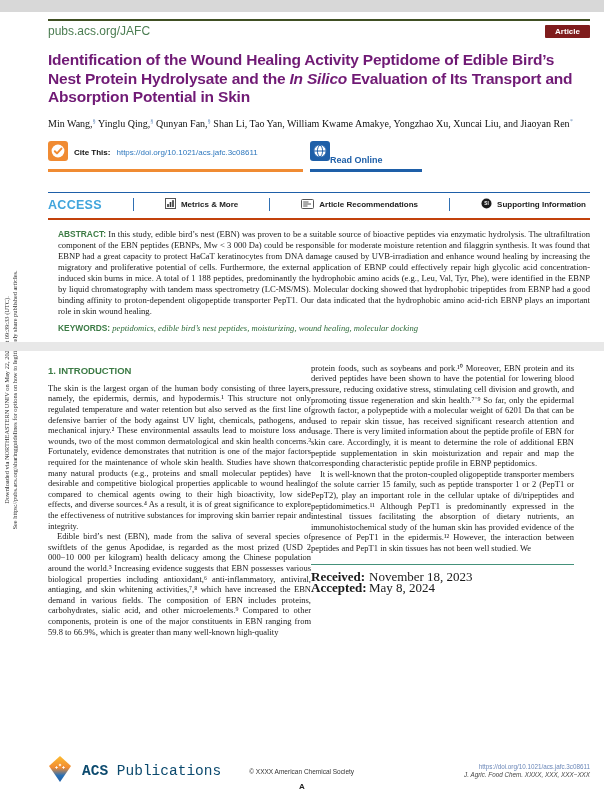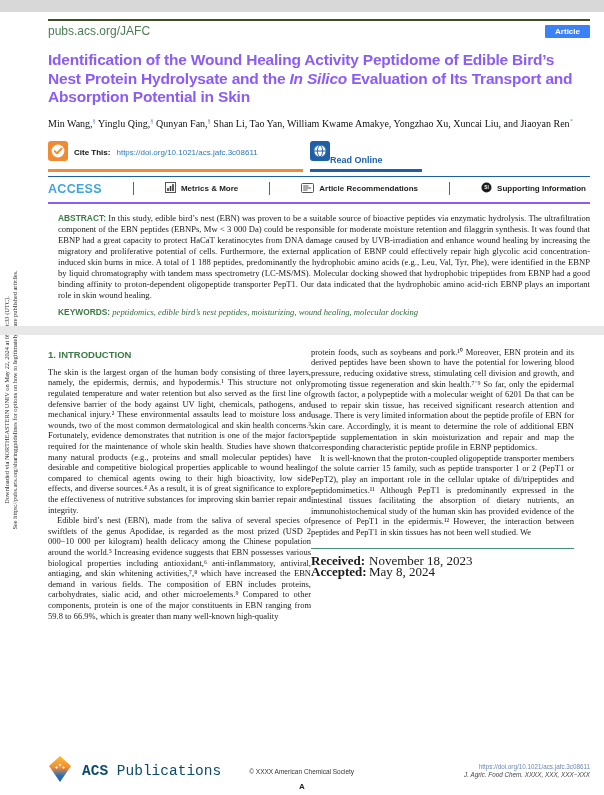--- a/index.html
+++ b/index.html
@@ -20,42 +20,42 @@
   .page-content { position:absolute; left:48px; top:12px; width:542px; }
 
   
   .masthead { margin-top:16px; color:#404f23; font-family:"Liberation Sans", sans-serif; }
   .mast-line0 { font-size:5.5px; font-weight:bold; letter-spacing:1.1px; }
   .mast-line1, .mast-line2 { font-size:16px; font-weight:bold; letter-spacing:-0.3px; line-height:17px; }
   .mast-and { font-size:9px; font-weight:bold; }
   .green-rule { border:none; border-top:2px solid #404f23; margin:7px 0 0 0; }
   .site-row { display:flex; justify-content:space-between; align-items:center; margin-top:3px; }
   .site-link { font-family:"Liberation Sans", sans-serif; font-size:12px; color:#4c7d52; text-decoration:none; }
-  .article-badge { background:#3b82f6; color:#fff; font-family:"Liberation Sans", sans-serif;
+  .article-badge { background:#7f1d1d; color:#fff; font-family:"Liberation Sans", sans-serif;
     font-size:8px; font-weight:bold; padding:2px 10px; border-radius:1px; }
 
   
   .title { margin-top:13px; font-family:"Liberation Sans", sans-serif; font-weight:bold;
-    font-size:15.5px; line-height:18.5px; color:#8b5cf6; letter-spacing:-0.2px; }
+    font-size:15.5px; line-height:18.5px; color:#701a75; letter-spacing:-0.2px; }
   .authors { margin-top:8px; font-size:10px; line-height:13px; color:#111; }
   .amark { font-size:6.5px; color:#6f94c0; vertical-align:super; line-height:0; }
 
   
   .cite-bar { display:flex; margin-top:11px; align-items:stretch; font-family:"Liberation Sans", sans-serif; }
   .cite-left { display:flex; align-items:center; gap:6px; width:255px;
     border-bottom:3px solid #f08b33; padding-bottom:4px; }
   .cite-label { font-size:8px; font-weight:bold; color:#111; }
   .cite-link { font-size:8px; color:#2e77bd; text-decoration:none; }
   .read-seg { display:flex; align-items:flex-end; gap:0; width:112px; margin-left:7px;
     border-bottom:3px solid #1e5fa8; padding-bottom:4px; }
   .read-label { font-size:9px; font-weight:bold; color:#1e5fa8; }
 
   
-  .access-bar { display:flex; align-items:center; justify-content:space-between; margin-top:4px;
-    border-top:1px solid #1e5fa8; border-bottom:2px solid #8b5cf6; padding:5px 4px 6px 0;
+  .access-bar { display:flex; align-items:center; justify-content:space-between; margin-top:20px;
+    border-top:1px solid #1e5fa8; border-bottom:2px solid #c2410c; padding:5px 4px 6px 0;
     font-family:"Liberation Sans", sans-serif; }
   .access-label { font-size:12.5px; font-weight:bold; color:#42a5dc; letter-spacing:0.3px; }
   .access-divider { width:1px; height:13px; background:#2f6fb2; }
   .access-item { display:flex; align-items:center; gap:5px; font-size:8px; font-weight:bold; color:#222; cursor:pointer; }
 
   
   .abstract-wrap { padding-left:10px; margin-top:9px; }
   .abstract-text { font-size:8.6px; line-height:11px; text-align:justify; margin:0; }
   .abstract-label { color:#3b7a44; font-weight:bold; font-family:"Liberation Sans", sans-serif; font-size:8.4px; }
   .keywords-line { margin-top:6px; font-size:8.6px; }

